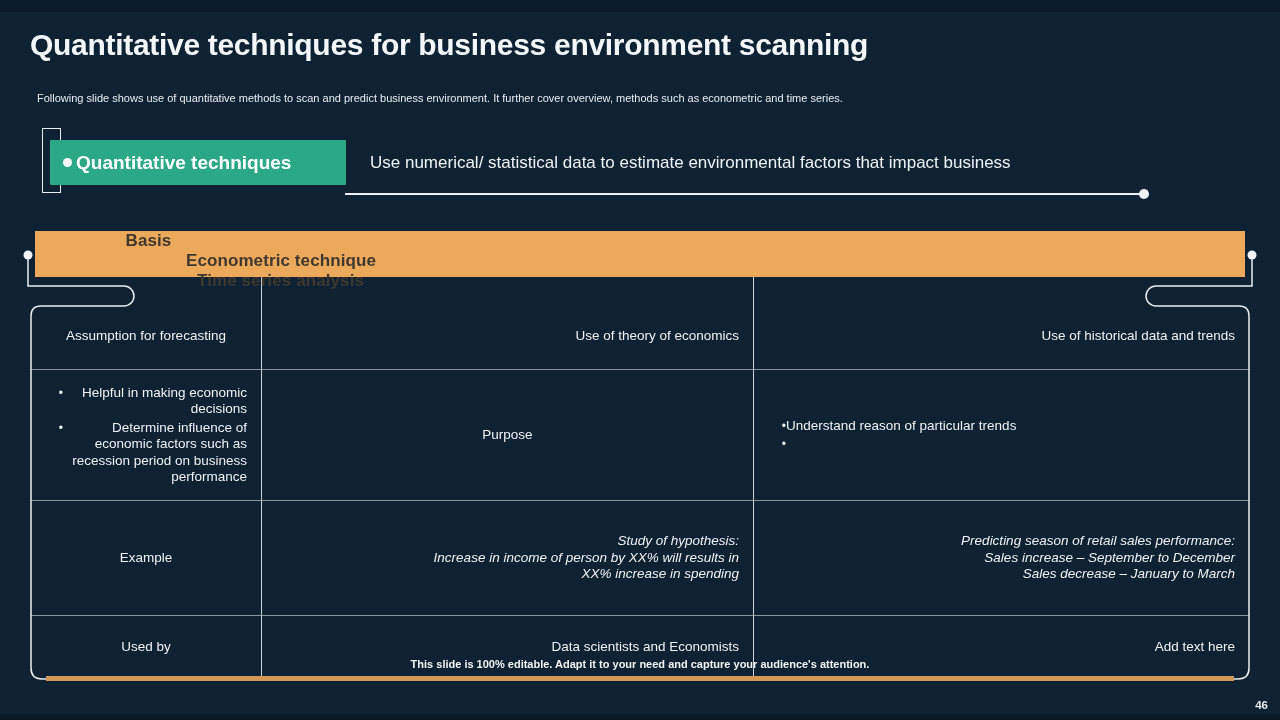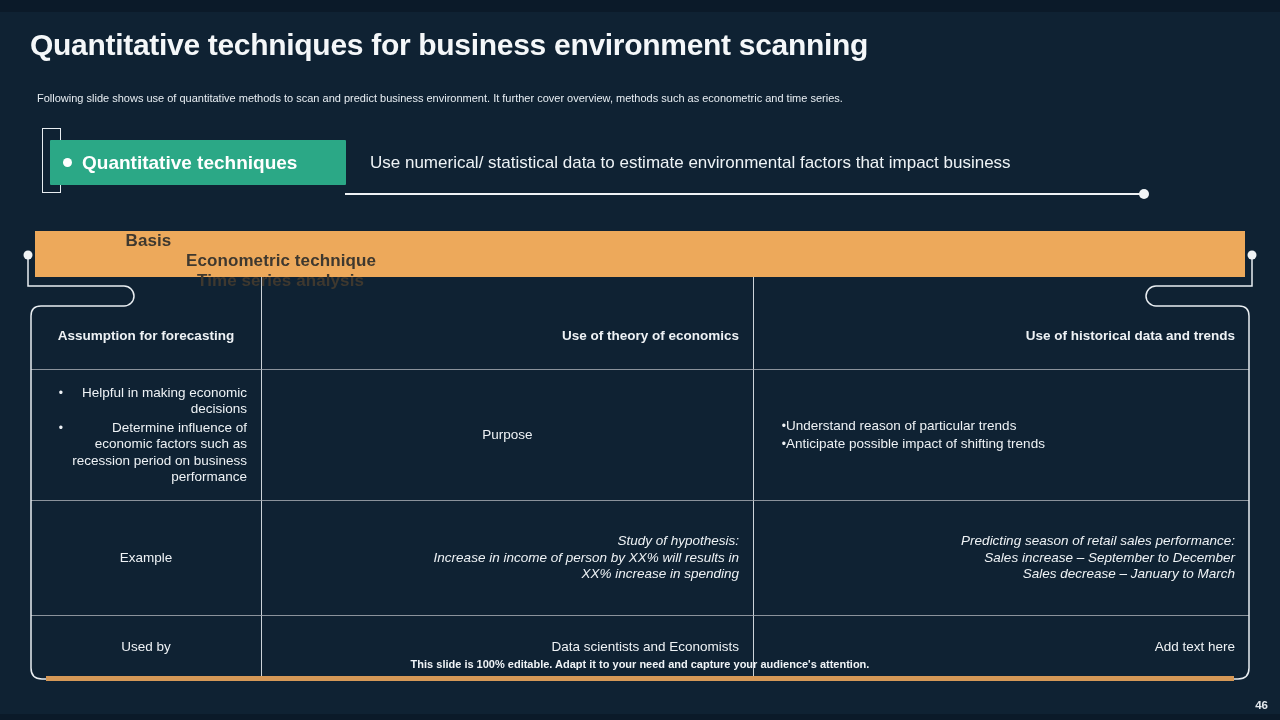--- a/index.html
+++ b/index.html
@@ -32,21 +32,21 @@
   .badge{
     position:absolute;left:50px;top:140px;width:296px;height:45px;
     background:#2ba886;z-index:2;
     display:flex;align-items:center;border-radius:1px;
   }
   .badge .dot{
     width:9px;height:9px;border-radius:50%;background:#ffffff;
     margin-left:13px;flex:0 0 auto;
   }
   .badge .lbl{
-    font-size:19px;font-weight:700;color:#ffffff;margin-left:10px;white-space:nowrap;
+    font-size:19px;font-weight:700;color:#ffffff;margin-left:4px;white-space:nowrap;
   }
   .callout-desc{
     position:absolute;left:370px;top:140px;height:45px;width:780px;
     display:flex;align-items:center;
     font-size:17px;color:#eef3f6;white-space:nowrap;
   }
   .connector{
     position:absolute;left:345px;top:193px;width:798px;height:2px;background:#eef2f5;z-index:1;
   }
   .connector-dot{
@@ -77,21 +77,21 @@
   .cell{
     box-sizing:border-box;
     font-size:13.5px;line-height:16.5px;color:#eef2f5;
     display:flex;flex-direction:column;justify-content:center;
     padding:4px 14px 4px 16px;
     text-align:right;
   }
   .cell.basis{align-items:center;text-align:center;padding:4px 8px;}
   .cell.vline{border-right:1px solid #ccd3d9;}
   .cell.hline{border-bottom:1px solid #8b939c;}
-  .cell.rowfirst{padding-top:30px;font-weight:bold;}
+  .cell.rowfirst{padding-top:30px;}
   .blt-row{display:flex;align-items:flex-start;margin:1px 0;}
   .blt{flex:0 0 16px;font-size:12px;line-height:16.5px;color:#eef2f5;}
   .blt::before{content:"•";}
   .tline{display:block;font-style:italic;}
 
   .orange-underline{
     position:absolute;left:46px;top:676px;width:1188px;height:4.5px;
     background:#d59857;z-index:3;
   }
 
@@ -162,21 +162,20 @@
     <div class="cell basis vline hline">
       <span>Purpose</span>
     </div>
     <div class="cell hline">
       <div class="blt-row">
         <span class="blt"></span>
         <span>Understand reason of particular trends</span>
       </div>
       <div class="blt-row">
         <span class="blt"></span>
-        <span>Anticipate possible impact of shifting trends</span>
       </div>
     </div>
 
     <div class="cell basis vline hline">
       <span>Example</span>
     </div>
     <div class="cell vline hline">
       <span class="tline">Study of hypothesis:</span>
       <span class="tline">Increase in income of person by XX% will results in</span>
       <span class="tline">XX% increase in spending</span>

